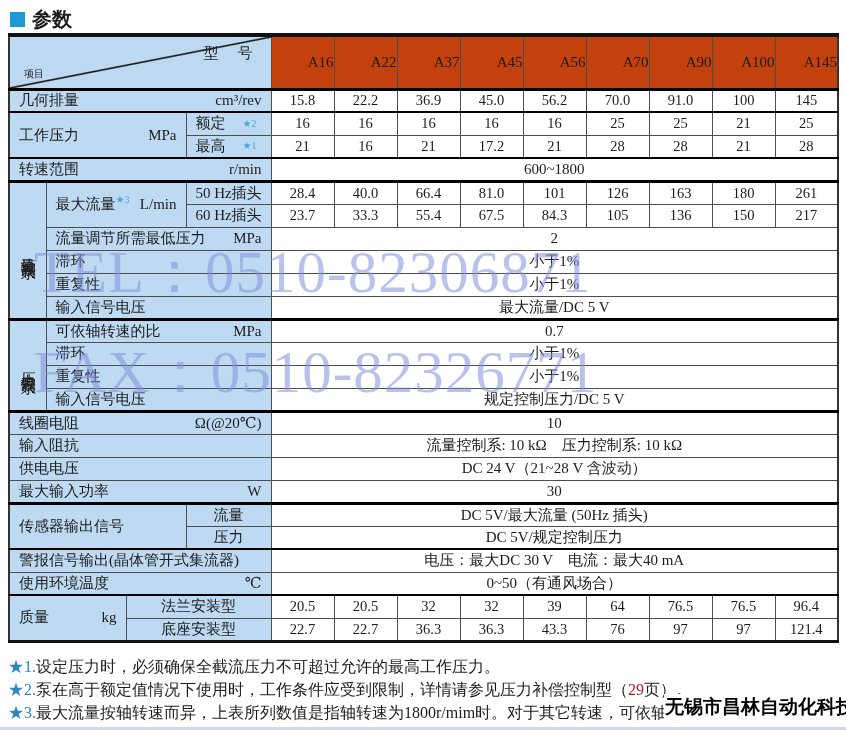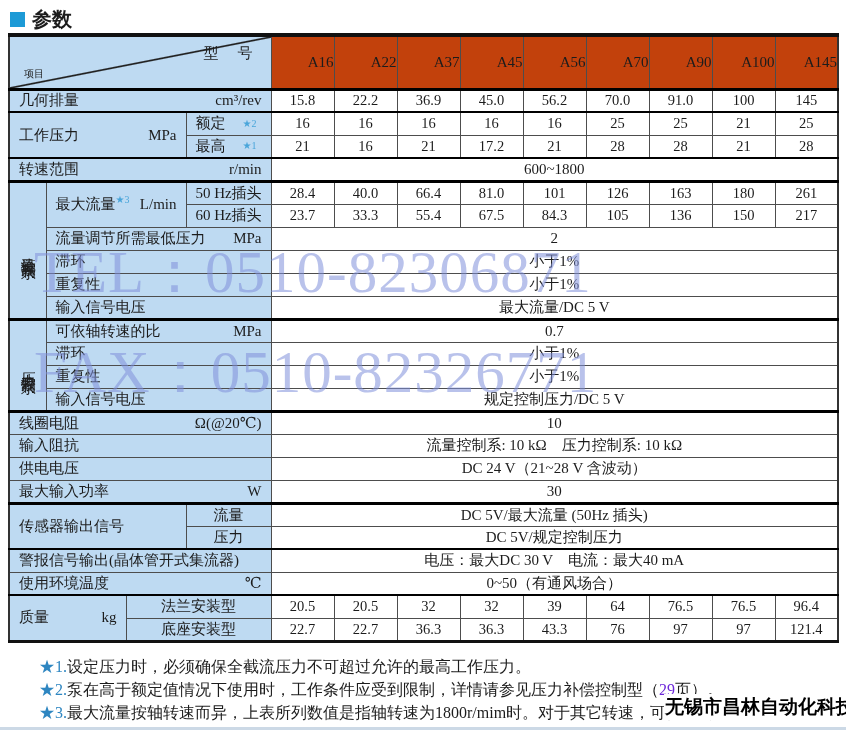--- a/index.html
+++ b/index.html
@@ -44,23 +44,23 @@
   .wm { position:absolute; left:34px; width:812px; font-size:59px; line-height:1;
     color:rgba(128,143,218,0.55); white-space:nowrap; letter-spacing:1px; z-index:5; pointer-events:none; }
   .wm1 { top:243px; } .wm2 { top:343px; }
 
   
   .brand { position:absolute; left:664px; top:694px; font-size:19px; font-weight:bold;
     font-family:"Liberation Sans","DejaVu Sans",sans-serif; color:#000; background:#fff; padding:0 1px; z-index:6; white-space:nowrap; }
 
   
   .foot { position:absolute; left:8px; top:655px; width:830px; font-size:16px; line-height:23px; }
-  .foot .fl { white-space:nowrap; overflow:hidden;margin-left:31px; }
+  .foot .fl { white-space:nowrap; overflow:hidden; }
   .fm { color:#2e86c1; }
-  .pageref { color:#6d28d9; }
+  .pageref { color:#b91c1c; }
 
   .bottombar { position:absolute; left:0; top:727px; width:846px; height:3px; background:#ccd9e6; }
 </style>
 </head>
 <body>
 
 <div class="page">
 
   <div class="title">
     <span class="sq"></span>

